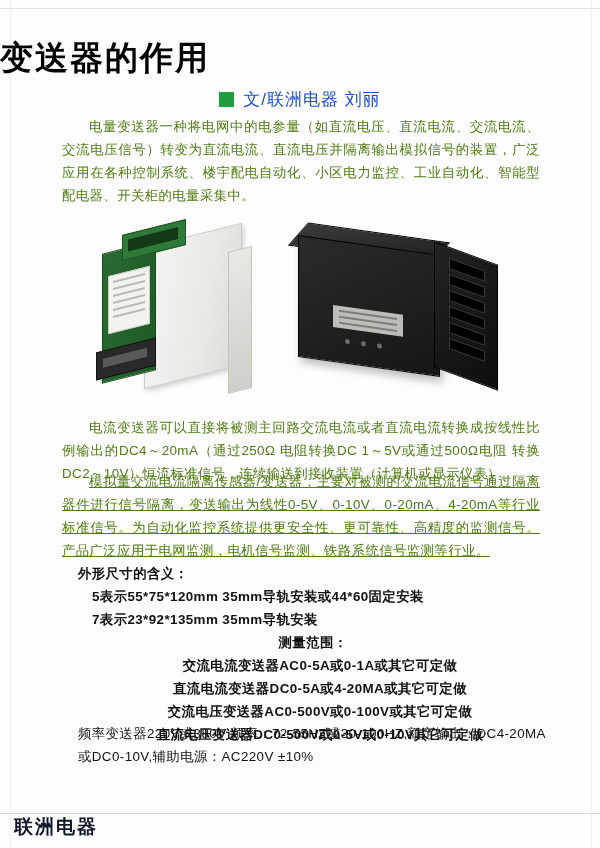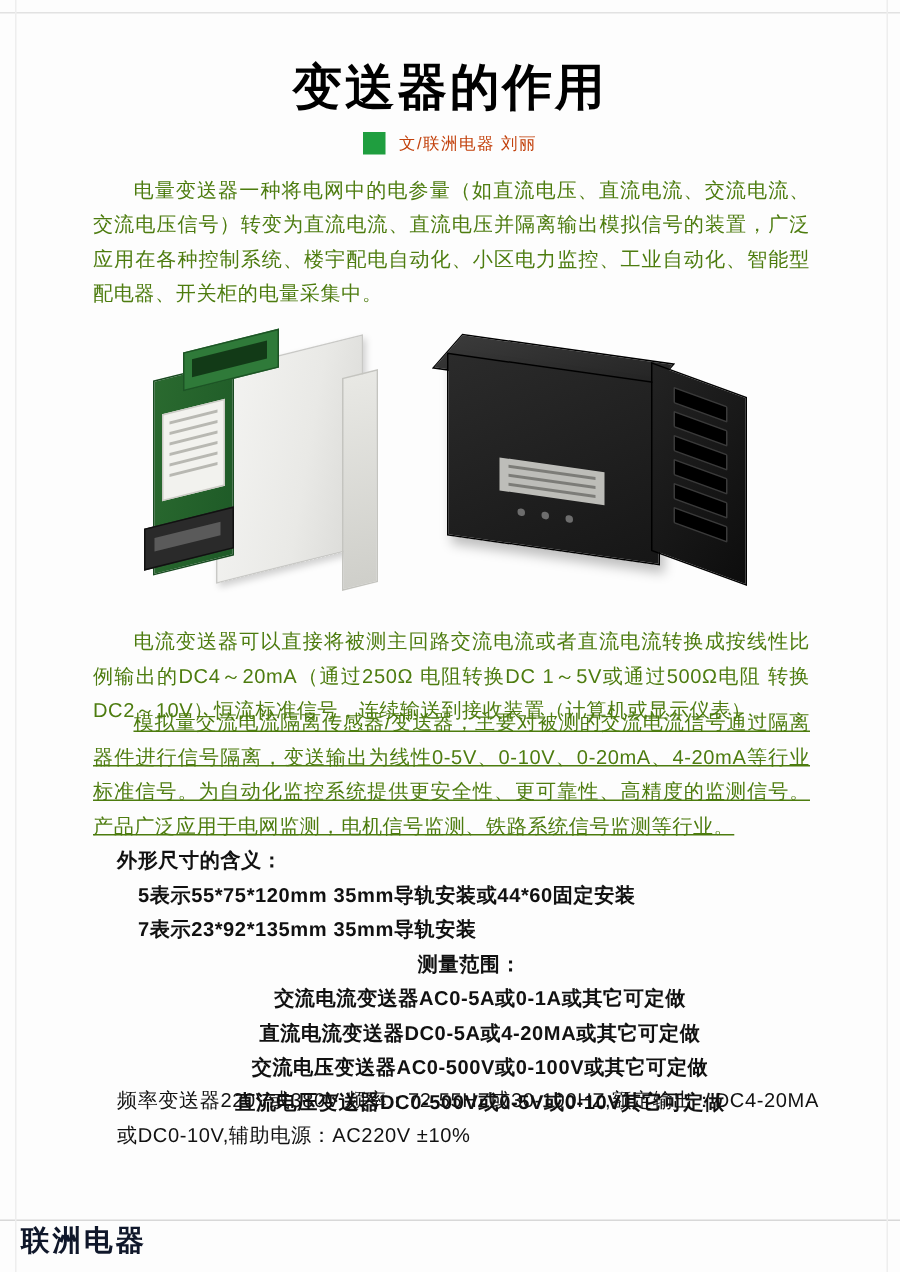--- a/index.html
+++ b/index.html
@@ -42,21 +42,20 @@
     position: absolute;
     right: 8px; top: 0; width: 1px; height: 848px;
     background: #eeeeee;
   }
 
   .title {
     position: absolute;
     top: 36px;
     left: 0;
     width: 600px;
-    text-align: center;
     font-size: 33px;
     font-weight: bold;
     letter-spacing: 2px;
     color: #000000;
     font-family: Liberation Sans, sans-serif;
   }
 
   .byline {
     position: absolute;
     top: 88px;
@@ -67,22 +66,22 @@
     align-items: center;
     gap: 9px;
   }
   .byline .marker {
     width: 15px;
     height: 15px;
     background: #1f9e3f;
     display: inline-block;
   }
   .byline .byline-text {
-    font-size: 11px;
-    color: #c2410c;
+    font-size: 17px;
+    color: #1d4ed8;
     letter-spacing: 1px;
   }
 
   .para {
     position: absolute;
     left: 62px;
     width: 478px;
     font-size: 13.4px;
     line-height: 23px;
     color: #4d7c0f;

